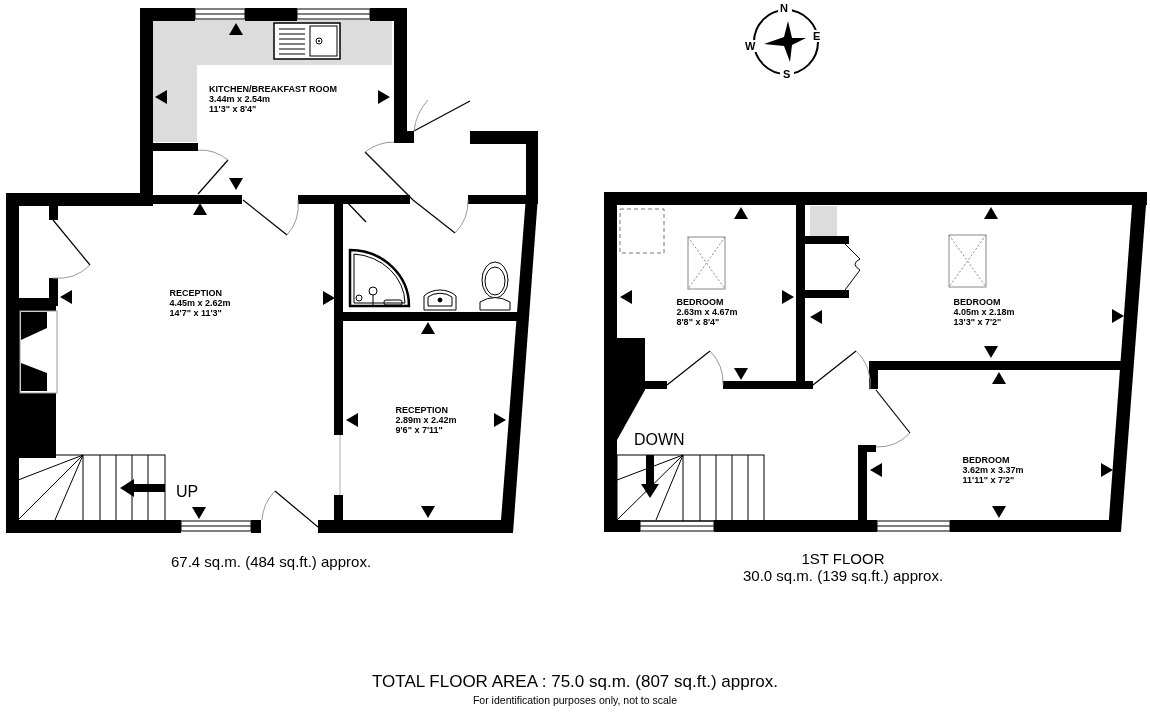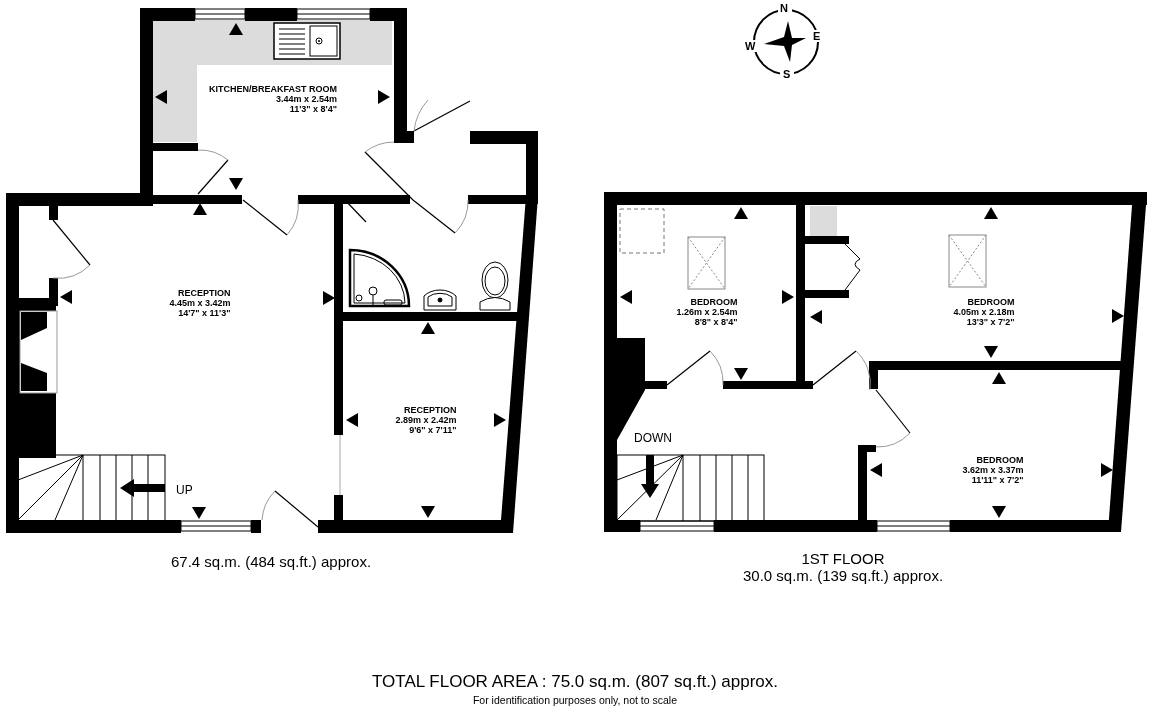--- a/index.html
+++ b/index.html
@@ -1,26 +1,26 @@
 <!DOCTYPE html>
 <html><head>
   <meta charset="utf-8">
   <style>
     html, body { margin: 0; padding: 0; background: #ffffff; }
     body { width: 1150px; height: 720px; position: relative; overflow: hidden;
            font-family: "Liberation Sans", sans-serif; color: #000; }
     svg.plan { position: absolute; left: 0; top: 0; }
-    .room-label { position: absolute; text-align: right; font-weight: bold;
+    .room-label { position: absolute; text-align: left; font-weight: bold;
                   font-size: 9px; line-height: 10px; white-space: nowrap;
                   transform: translateX(-50%); }
     .room-label span { display: block; }
     .floor-title { position: absolute; text-align: center; font-size: 15px;
                    line-height: 17px; white-space: nowrap; transform: translateX(-50%); }
     .floor-title span { display: block; }
-    .stair-text { position: absolute; font-size: 12px; }
+    .stair-text { position: absolute; font-size: 16px; }
     .footer { position: absolute; left: 0; width: 1150px; text-align: center; top: 674px; }
     .footer .total { font-size: 17px; line-height: 16px; }
     .footer .small { font-size: 10.5px; line-height: 12px; margin-top: 4px; }
     .compass-letter { position: absolute; font-weight: bold; font-size: 11px; }
   </style>
 </head>
 <body>
 
 <svg class="plan" width="1150" height="720" viewBox="0 0 1150 720">
   <defs>
@@ -289,33 +289,33 @@
 <span class="compass-letter" style="left:783px; top:68px;">S</span>
 <span class="compass-letter" style="left:745px; top:40px;">W</span>
 
 <div class="room-label" style="left:273px; top:84px;">
   <span>KITCHEN/BREAKFAST ROOM</span>
   <span>3.44m  x 2.54m</span>
   <span>11'3"  x 8'4"</span>
 </div>
 <div class="room-label" style="left:200px; top:288px;">
   <span>RECEPTION</span>
-  <span>4.45m  x 3.42m</span>
+  <span>4.45m  x 2.62m</span>
   <span>14'7"  x 11'3"</span>
 </div>
 <div class="room-label" style="left:426px; top:405px;">
   <span>RECEPTION</span>
   <span>2.89m  x 2.42m</span>
   <span>9'6"  x 7'11"</span>
 </div>
 <span class="stair-text" style="left:176px; top:483px;">UP</span>
 
 <div class="room-label" style="left:707px; top:297px;">
   <span>BEDROOM</span>
-  <span>1.26m  x 2.54m</span>
+  <span>2.63m  x 4.67m</span>
   <span>8'8"  x 8'4"</span>
 </div>
 <div class="room-label" style="left:984px; top:297px;">
   <span>BEDROOM</span>
   <span>4.05m  x 2.18m</span>
   <span>13'3"  x 7'2"</span>
 </div>
 <div class="room-label" style="left:993px; top:455px;">
   <span>BEDROOM</span>
   <span>3.62m  x 3.37m</span>

